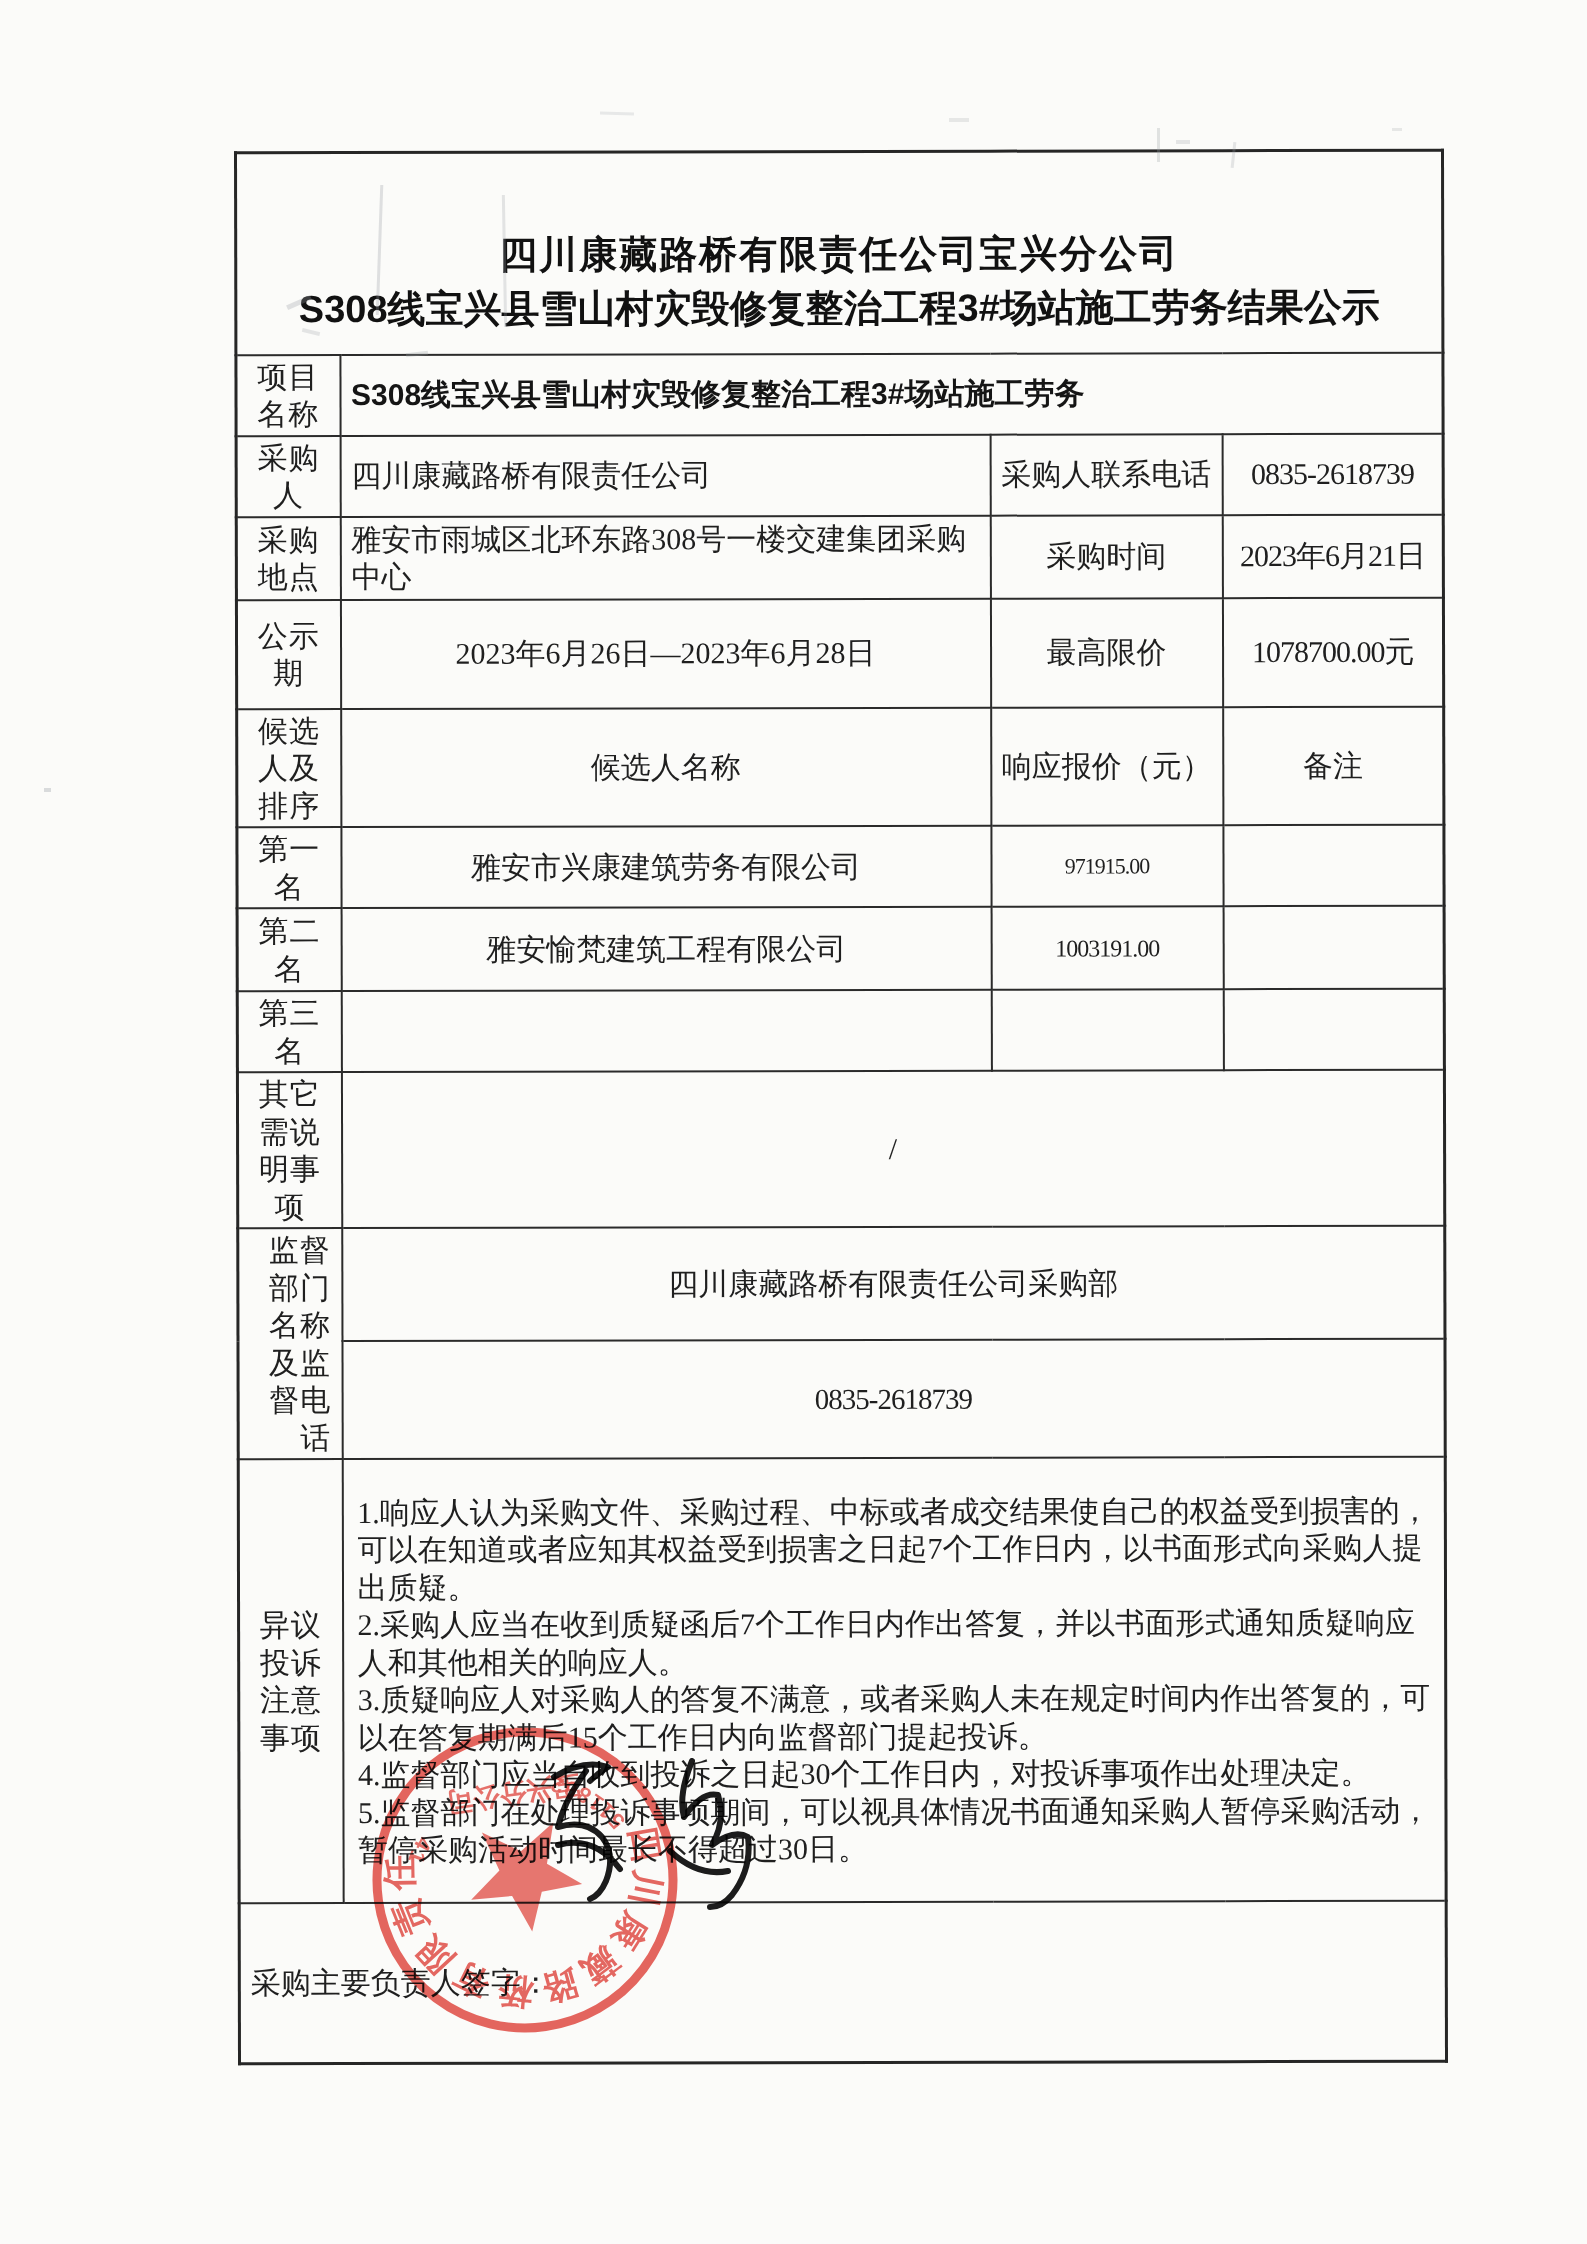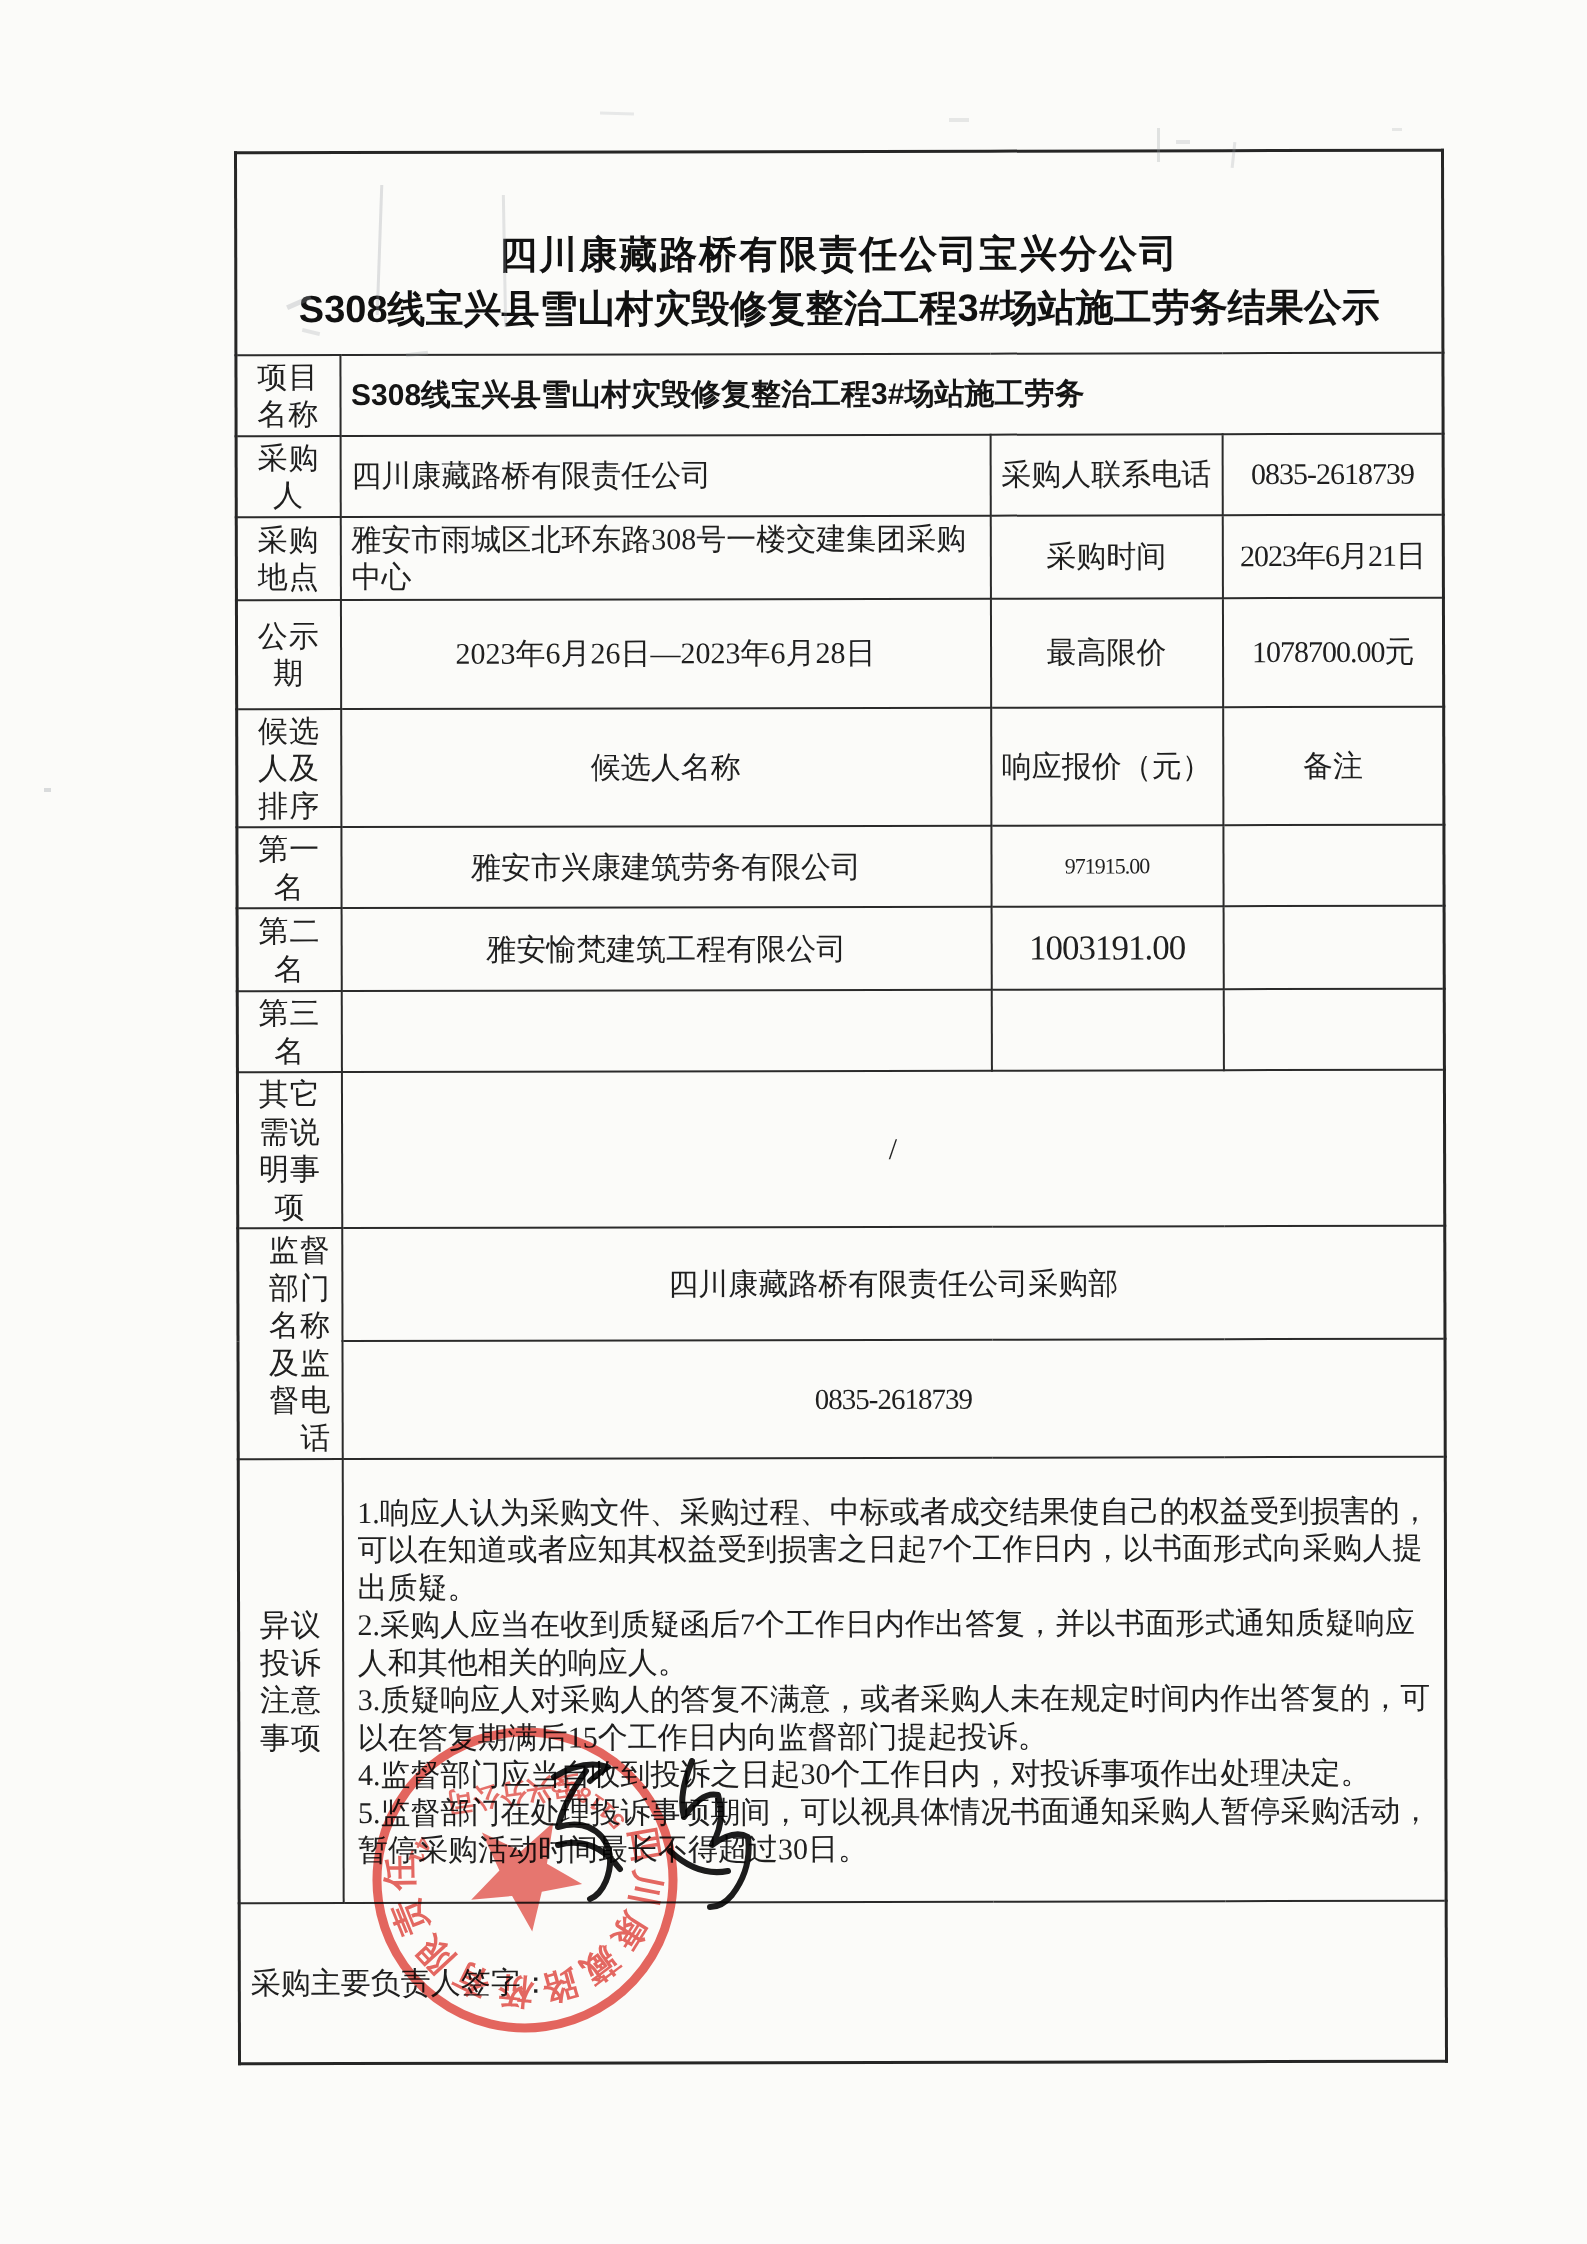--- a/index.html
+++ b/index.html
@@ -111,21 +111,21 @@
 
       <tr style="height:80px">
         <td class="lab">第一名</td>
         <td class="center">雅安市兴康建筑劳务有限公司</td>
         <td class="center num" style="font-size:22px">971915.00</td>
         <td class="center"></td>
       </tr>
       <tr style="height:83px">
         <td class="lab">第二名</td>
         <td class="center">雅安愉梵建筑工程有限公司</td>
-        <td class="center num" style="font-size:35px">1003191.00</td>
+        <td class="center num" style="font-size:24px">1003191.00</td>
         <td class="center"></td>
       </tr>
       <tr style="height:80px">
         <td class="lab">第三名</td>
         <td class="center"></td>
         <td class="center num" style="font-size:30px"></td>
         <td class="center"></td>
       </tr>
 
       <tr style="height:100px">

